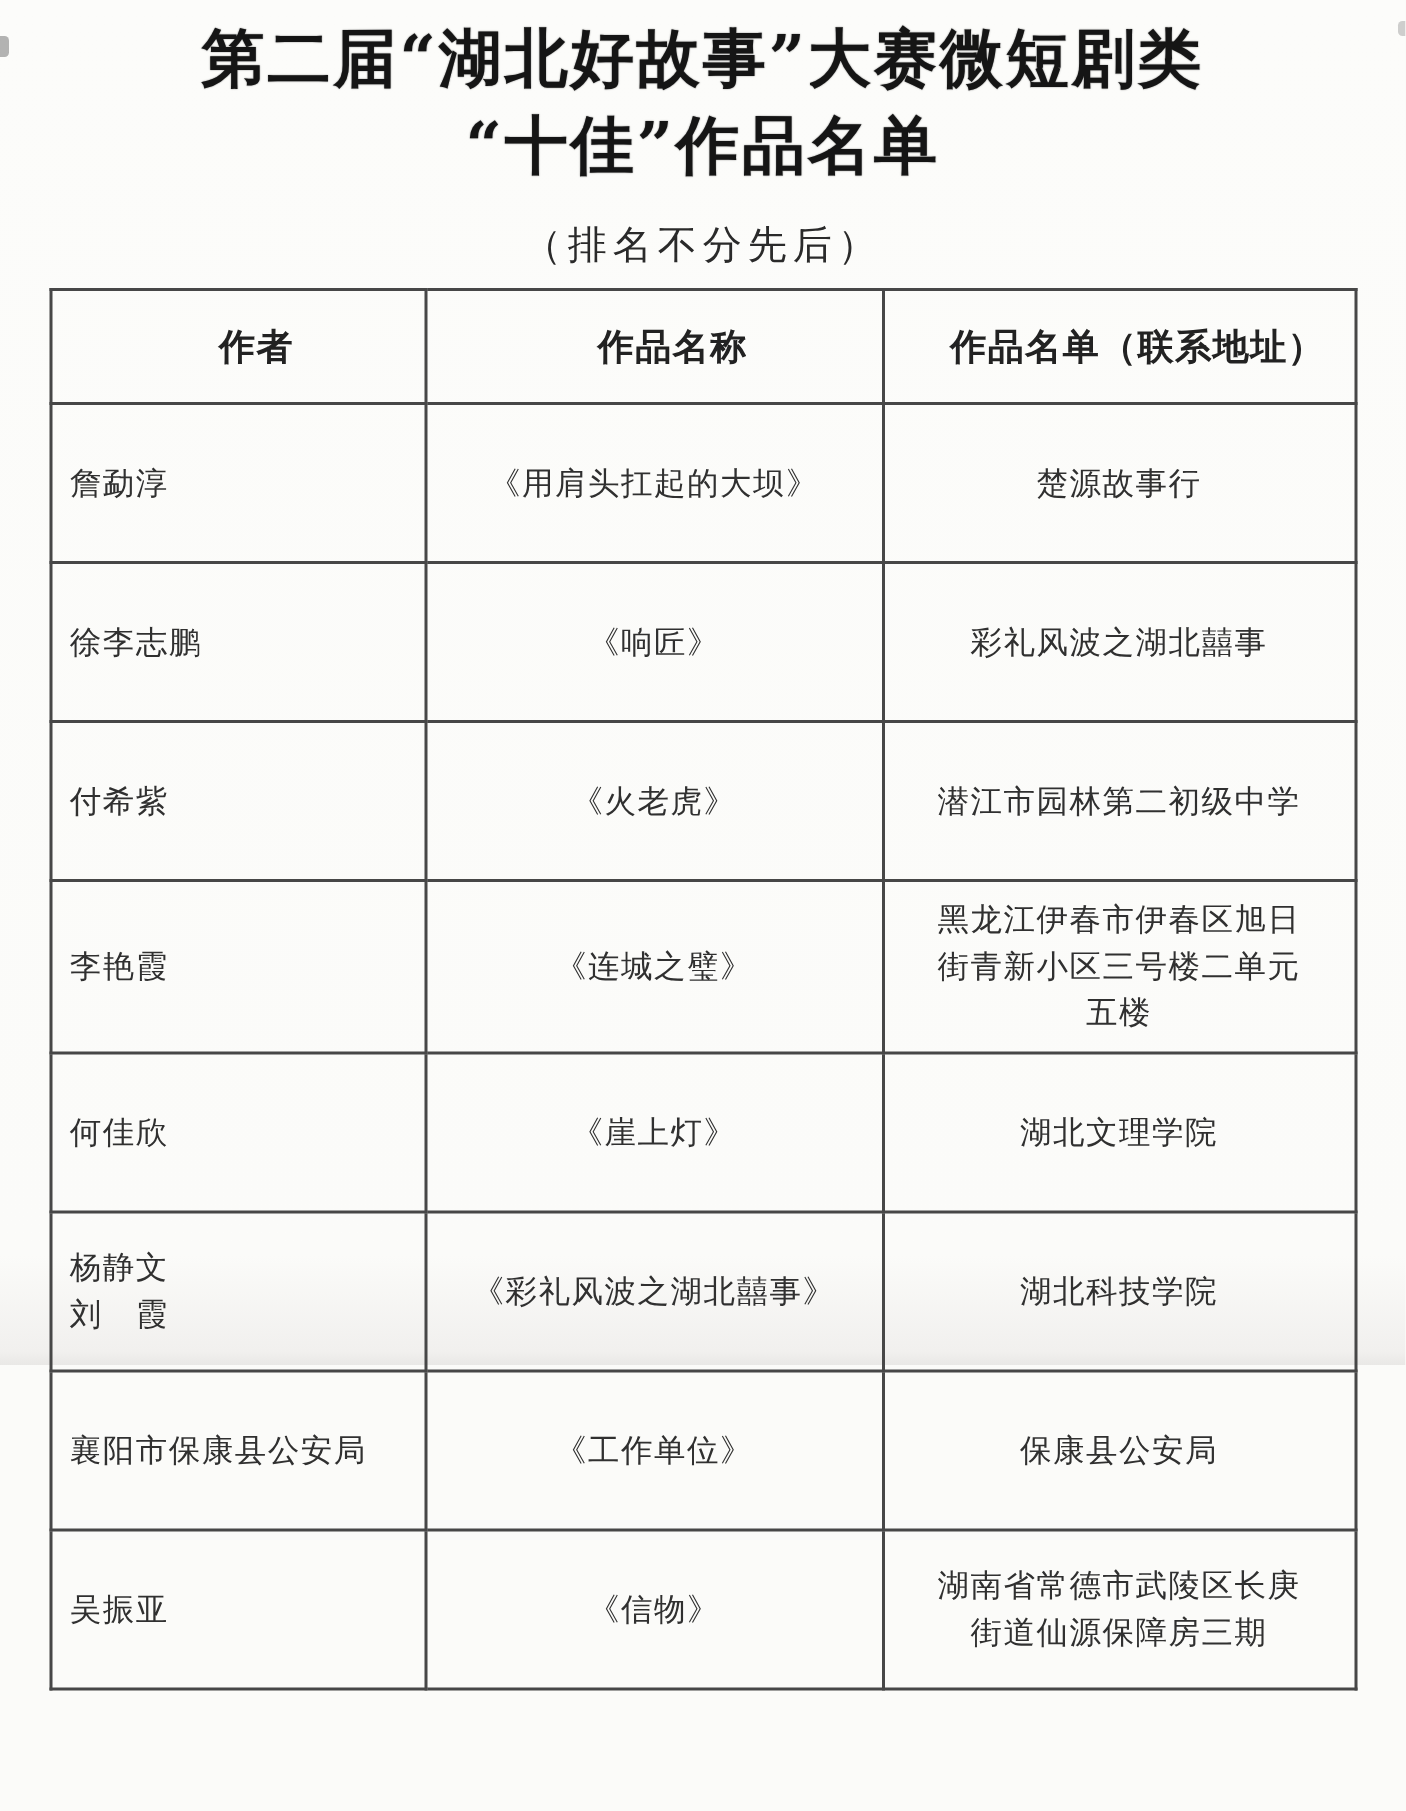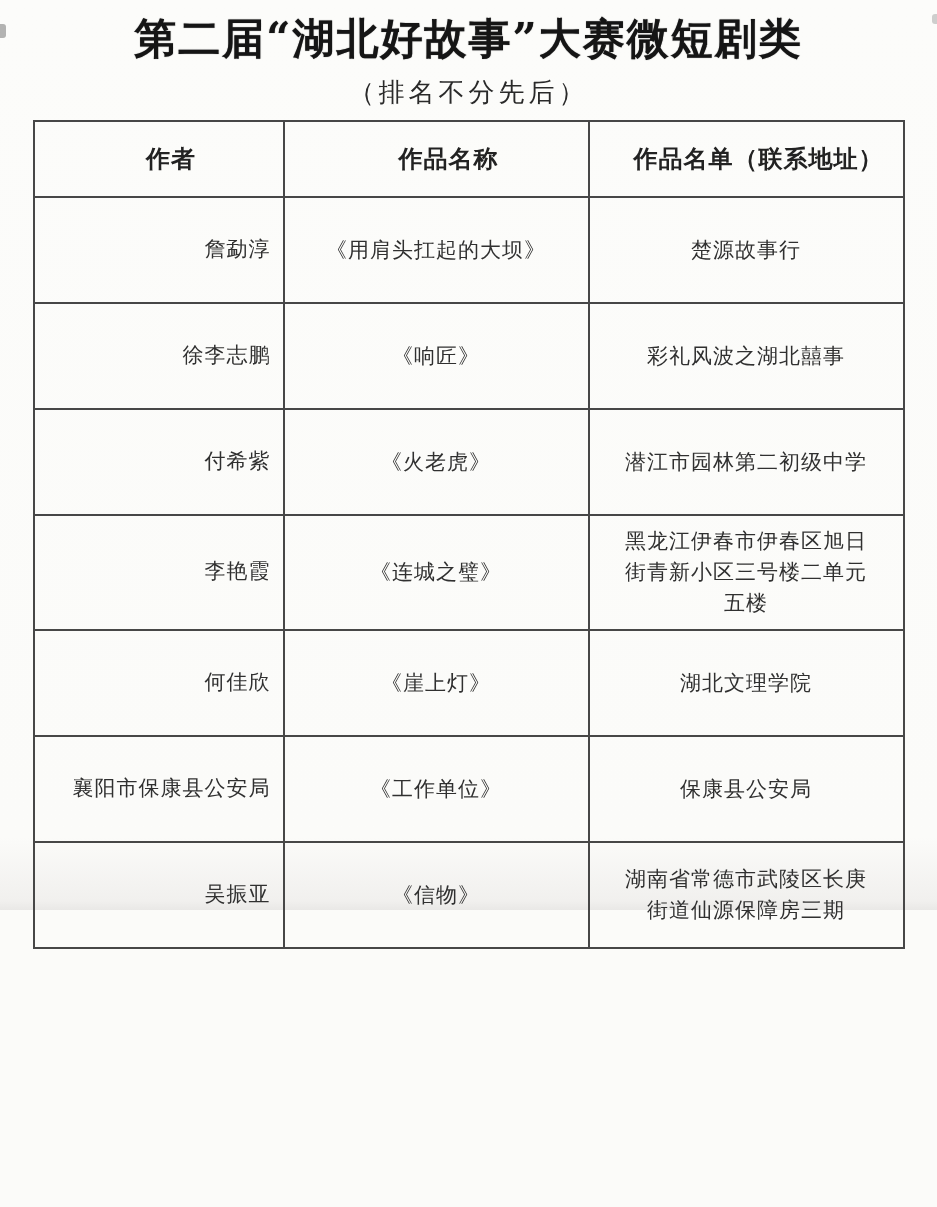--- a/index.html
+++ b/index.html
@@ -32,21 +32,21 @@
     line-height: 58px;
     font-weight: 900;
     color: #151515;
     letter-spacing: 2px;
     text-shadow: 0 0 1px rgba(20,20,20,.65);
   }
   .subtitle {
     text-align: center;
     font-size: 26px;
     line-height: 40px;
-    margin-top: 4px;
+    margin-top: 18px;
     letter-spacing: 4px;
     color: #2a2a2a;
     font-weight: 400;
   }
   table.awards {
     width: 870px;
     margin: 8px auto 0 auto;
     border-collapse: collapse;
     table-layout: fixed;
   }
@@ -75,22 +75,21 @@
     padding: 10px 12px;
     color: #303030;
     letter-spacing: 1px;
   }
   .awards td.unit-cell {
     padding-left: 28px;
     padding-right: 28px;
     border-radius: 18px;
   }
   .awards td.author-cell div {
-    text-align: right;
-    font-family: Liberation Mono, monospace;
+    text-align: left;
   }
   
   .scan-mark-left {
     position: absolute;
     left: 0; top: 24px;
     width: 6px; height: 14px;
     background: #6a6a6a;
     opacity: .5;
     border-radius: 0 3px 3px 0;
   }
@@ -105,20 +104,21 @@
 </style>
 </head>
 <body>
 
 <div class="page">
   <span class="scan-mark-left"></span>
   <span class="scan-mark-right"></span>
 
   <div class="title-block">
     <div class="title-line">第二届“湖北好故事”大赛微短剧类</div>
+    <div class="title-line">“十佳”作品名单</div>
   </div>
 
   <div class="subtitle">（排名不分先后）</div>
 
   <table class="awards">
     <colgroup>
       <col class="c1">
         <col class="c2">
         <col class="c3">
     </colgroup>
@@ -160,20 +160,28 @@
         </tr>
         <tr>
           <td class="author-cell">
             <div>何佳欣</div>
           </td>
           <td class="work-cell">《崖上灯》</td>
           <td class="unit-cell">湖北文理学院</td>
         </tr>
         <tr>
           <td class="author-cell">
+            <div>杨静文</div>
+            <div>刘　霞</div>
+          </td>
+          <td class="work-cell">《彩礼风波之湖北囍事》</td>
+          <td class="unit-cell">湖北科技学院</td>
+        </tr>
+        <tr>
+          <td class="author-cell">
             <div>襄阳市保康县公安局</div>
           </td>
           <td class="work-cell">《工作单位》</td>
           <td class="unit-cell">保康县公安局</td>
         </tr>
         <tr>
           <td class="author-cell">
             <div>吴振亚</div>
           </td>
           <td class="work-cell">《信物》</td>

